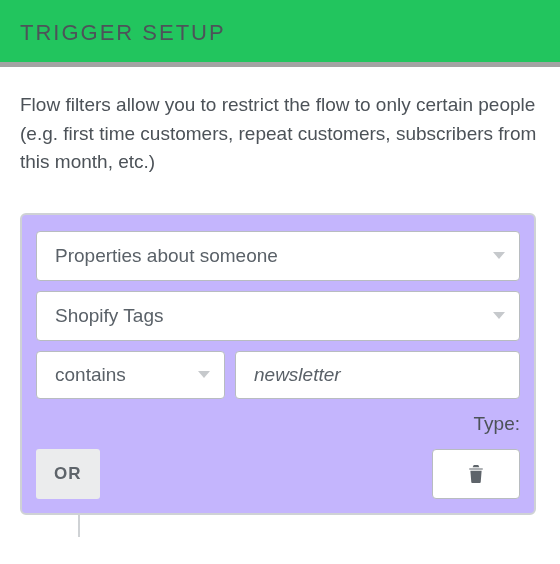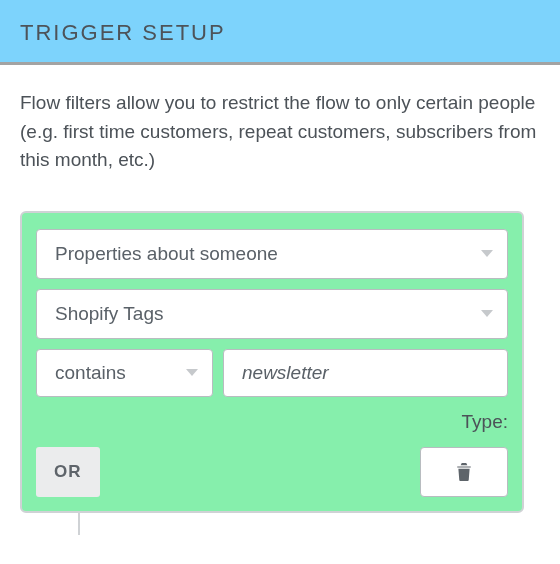--- a/index.html
+++ b/index.html
@@ -3,42 +3,42 @@
 <meta charset="utf-8">
 <style>
   * { box-sizing: border-box; margin: 0; padding: 0; }
   html, body { width: 560px; height: 564px; }
   body {
     font-family: -apple-system, BlinkMacSystemFont, "Segoe UI", Helvetica, Arial, sans-serif;
     background: #fff;
     color: #444b52;
   }
   .header {
-    background: #7dd3fc;
+    background: #22c55e;
     padding: 20px 20px 16px;
-    border-bottom: 3px solid #a3a3a3;
+    border-bottom: 5px solid #a3a3a3;
   }
   .header h1 {
     font-size: 22px;
     font-weight: 400;
     letter-spacing: 2px;
     color: #4d5359;
   }
   .desc {
     padding: 24px 20px 36px;
     font-size: 19px;
     line-height: 1.5;
     color: #4c5258;
   }
   .panel {
-    margin: 0 36px 0 20px;
+    margin: 0 24px 0 20px;
     border: 2px solid #cfd2d5;
     border-radius: 6px;
     padding: 16px 14px 14px;
-    background: #86efac;
+    background: #c4b5fd;
   }
   .field {
     display: flex;
     align-items: center;
     justify-content: space-between;
     width: 100%;
     border: 1px solid #b8bcc0;
     border-radius: 4px;
     background: #fff;
     padding: 0 14px 0 18px;

